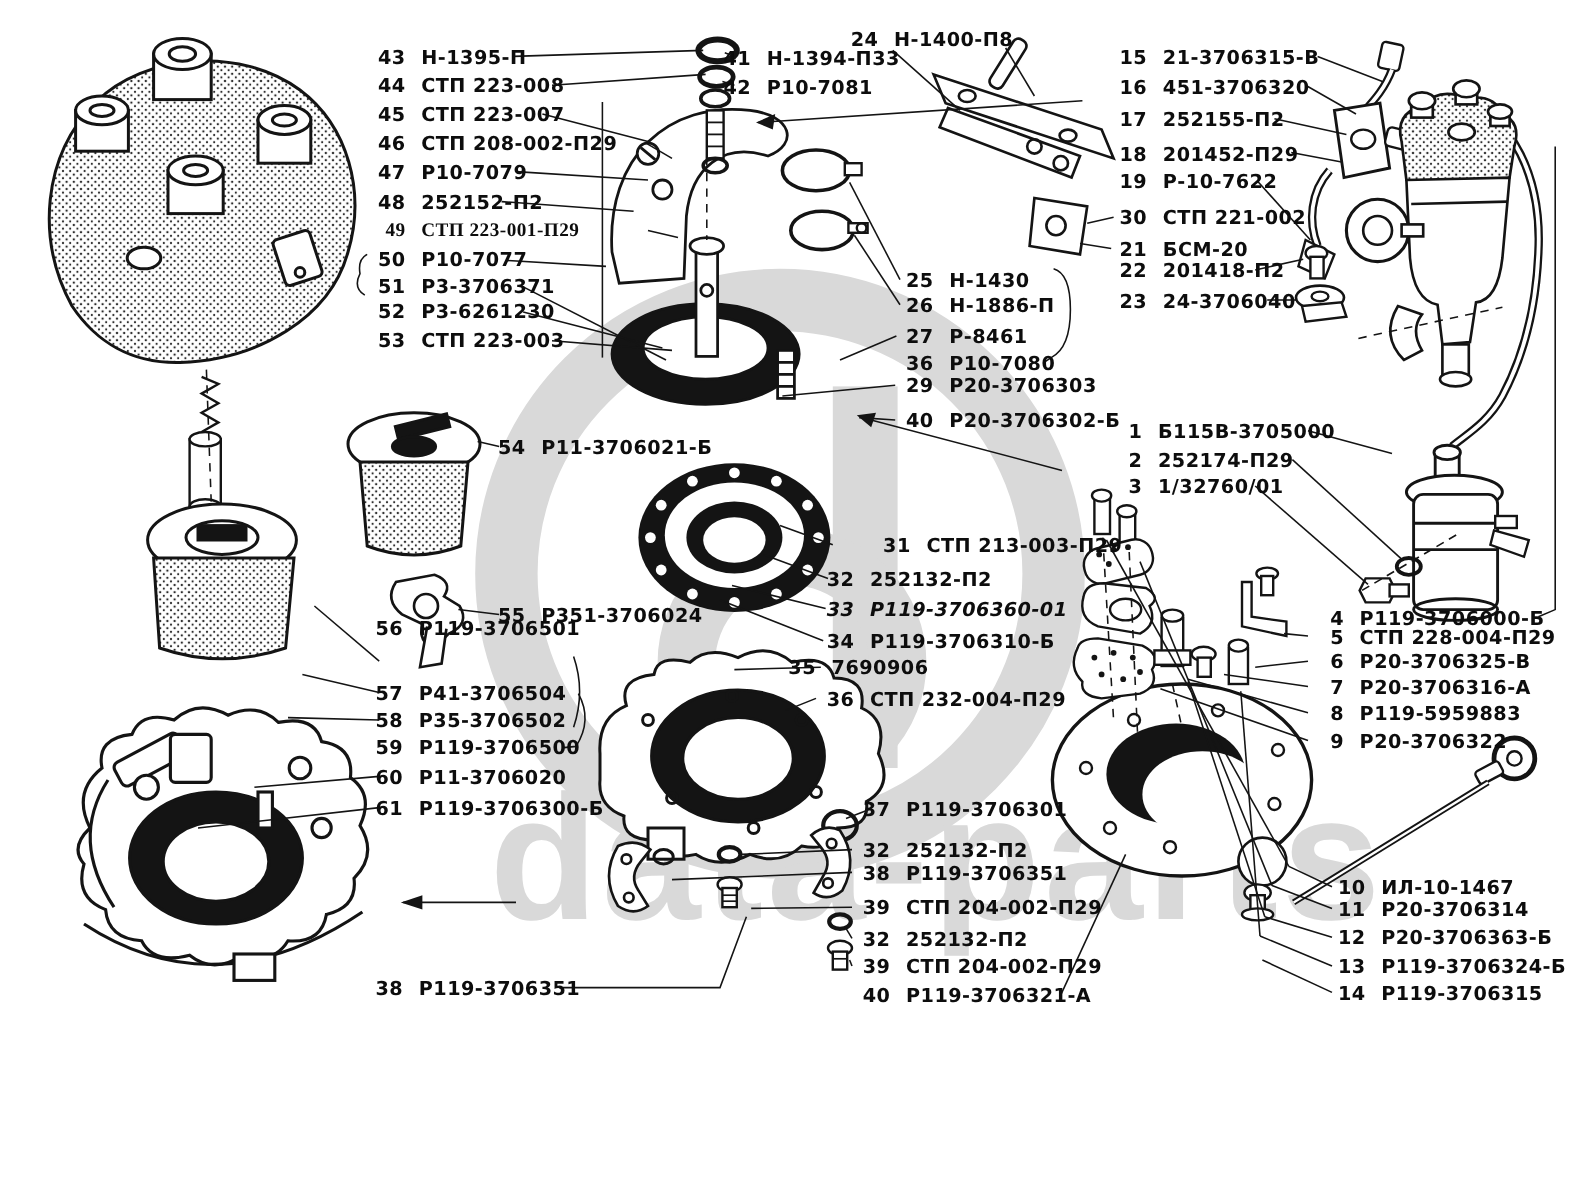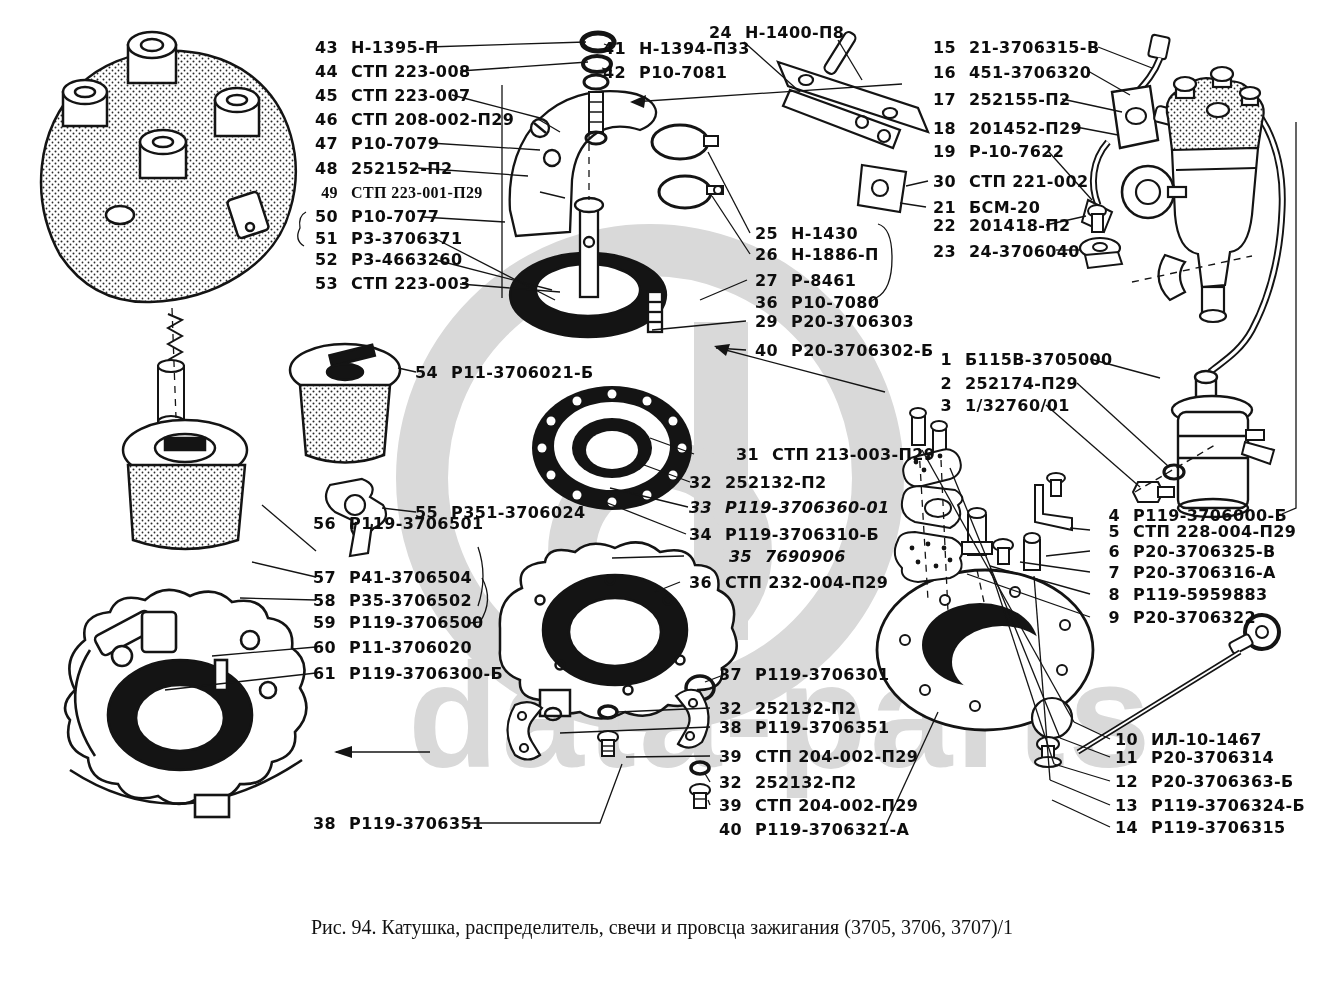--- a/index.html
+++ b/index.html
@@ -426,21 +426,21 @@
   <div id="label-layer">
       <div class="plabel" style="left: 312px; top: 40px;"><span class="pnum">43</span><span class="pcode">Н-1395-П</span></div>
       <div class="plabel" style="left: 312px; top: 64px;"><span class="pnum">44</span><span class="pcode">СТП 223-008</span></div>
       <div class="plabel" style="left: 312px; top: 88px;"><span class="pnum">45</span><span class="pcode">СТП 223-007</span></div>
       <div class="plabel" style="left: 312px; top: 112px;"><span class="pnum">46</span><span class="pcode">СТП 208-002-П29</span></div>
       <div class="plabel" style="left: 312px; top: 136px;"><span class="pnum">47</span><span class="pcode">Р10-7079</span></div>
       <div class="plabel" style="left: 312px; top: 161px;"><span class="pnum">48</span><span class="pcode">252152-П2</span></div>
       <div class="plabel" style="left: 312px; top: 185px; font-family: Liberation Serif, serif;"><span class="pnum">49</span><span class="pcode">СТП 223-001-П29</span></div>
       <div class="plabel" style="left: 312px; top: 209px;"><span class="pnum">50</span><span class="pcode">Р10-7077</span></div>
       <div class="plabel" style="left: 312px; top: 231px;"><span class="pnum">51</span><span class="pcode">Р3-3706371</span></div>
-      <div class="plabel" style="left: 312px; top: 252px;"><span class="pnum">52</span><span class="pcode">Р3-4663260</span></div>
+      <div class="plabel" style="left: 312px; top: 252px;"><span class="pnum">52</span><span class="pcode">Р3-6261230</span></div>
       <div class="plabel" style="left: 312px; top: 276px;"><span class="pnum">53</span><span class="pcode">СТП 223-003</span></div>
       <div class="plabel" style="left: 600px; top: 41px;"><span class="pnum">41</span><span class="pcode">Н-1394-П33</span></div>
       <div class="plabel" style="left: 600px; top: 65px;"><span class="pnum">42</span><span class="pcode">Р10-7081</span></div>
       <div class="plabel" style="left: 706px; top: 25px;"><span class="pnum">24</span><span class="pcode">Н-1400-П8</span></div>
       <div class="plabel" style="left: 930px; top: 40px;"><span class="pnum">15</span><span class="pcode">21-3706315-В</span></div>
       <div class="plabel" style="left: 930px; top: 65px;"><span class="pnum">16</span><span class="pcode">451-3706320</span></div>
       <div class="plabel" style="left: 930px; top: 92px;"><span class="pnum">17</span><span class="pcode">252155-П2</span></div>
       <div class="plabel" style="left: 930px; top: 121px;"><span class="pnum">18</span><span class="pcode">201452-П29</span></div>
       <div class="plabel" style="left: 930px; top: 144px;"><span class="pnum">19</span><span class="pcode">Р-10-7622</span></div>
       <div class="plabel" style="left: 930px; top: 174px;"><span class="pnum">30</span><span class="pcode">СТП 221-002</span></div>
@@ -453,21 +453,21 @@
       <div class="plabel" style="left: 752px; top: 295px;"><span class="pnum">36</span><span class="pcode">Р10-7080</span></div>
       <div class="plabel" style="left: 752px; top: 314px;"><span class="pnum">29</span><span class="pcode">Р20-3706303</span></div>
       <div class="plabel" style="left: 752px; top: 343px;"><span class="pnum">40</span><span class="pcode">Р20-3706302-Б</span></div>
       <div class="plabel" style="left: 926px; top: 352px;"><span class="pnum">1</span><span class="pcode">Б115В-3705000</span></div>
       <div class="plabel" style="left: 926px; top: 376px;"><span class="pnum">2</span><span class="pcode">252174-П29</span></div>
       <div class="plabel" style="left: 926px; top: 398px;"><span class="pnum">3</span><span class="pcode">1/32760/01</span></div>
       <div class="plabel" style="left: 686px; top: 447px; margin-left: 47px;"><span class="pnum">31</span><span class="pcode">СТП 213-003-П29</span></div>
       <div class="plabel" style="left: 686px; top: 475px;"><span class="pnum">32</span><span class="pcode">252132-П2</span></div>
       <div class="plabel" style="left: 686px; top: 500px; font-style: italic;"><span class="pnum">33</span><span class="pcode">Р119-3706360-01</span></div>
       <div class="plabel" style="left: 686px; top: 527px;"><span class="pnum">34</span><span class="pcode">Р119-3706310-Б</span></div>
-      <div class="plabel" style="left: 726px; top: 549px; font-style: italic;"><span class="pnum">35</span><span class="pcode">7690906</span></div>
+      <div class="plabel" style="left: 654px; top: 549px;"><span class="pnum">35</span><span class="pcode">7690906</span></div>
       <div class="plabel" style="left: 686px; top: 575px;"><span class="pnum">36</span><span class="pcode">СТП 232-004-П29</span></div>
       <div class="plabel" style="left: 412px; top: 365px;"><span class="pnum">54</span><span class="pcode">Р11-3706021-Б</span></div>
       <div class="plabel" style="left: 412px; top: 505px;"><span class="pnum">55</span><span class="pcode">Р351-3706024</span></div>
       <div class="plabel" style="left: 310px; top: 516px;"><span class="pnum">56</span><span class="pcode">Р119-3706501</span></div>
       <div class="plabel" style="left: 310px; top: 570px;"><span class="pnum">57</span><span class="pcode">Р41-3706504</span></div>
       <div class="plabel" style="left: 310px; top: 593px;"><span class="pnum">58</span><span class="pcode">Р35-3706502</span></div>
       <div class="plabel" style="left: 310px; top: 615px;"><span class="pnum">59</span><span class="pcode">Р119-3706500</span></div>
       <div class="plabel" style="left: 310px; top: 640px;"><span class="pnum">60</span><span class="pcode">Р11-3706020</span></div>
       <div class="plabel" style="left: 310px; top: 666px;"><span class="pnum">61</span><span class="pcode">Р119-3706300-Б</span></div>
       <div class="plabel" style="left: 716px; top: 667px;"><span class="pnum">37</span><span class="pcode">Р119-3706301</span></div>
@@ -484,15 +484,14 @@
       <div class="plabel" style="left: 1094px; top: 565px;"><span class="pnum">7</span><span class="pcode">Р20-3706316-А</span></div>
       <div class="plabel" style="left: 1094px; top: 587px;"><span class="pnum">8</span><span class="pcode">Р119-5959883</span></div>
       <div class="plabel" style="left: 1094px; top: 610px;"><span class="pnum">9</span><span class="pcode">Р20-3706322</span></div>
       <div class="plabel" style="left: 1112px; top: 732px;"><span class="pnum">10</span><span class="pcode">ИЛ-10-1467</span></div>
       <div class="plabel" style="left: 1112px; top: 750px;"><span class="pnum">11</span><span class="pcode">Р20-3706314</span></div>
       <div class="plabel" style="left: 1112px; top: 774px;"><span class="pnum">12</span><span class="pcode">Р20-3706363-Б</span></div>
       <div class="plabel" style="left: 1112px; top: 798px;"><span class="pnum">13</span><span class="pcode">Р119-3706324-Б</span></div>
       <div class="plabel" style="left: 1112px; top: 820px;"><span class="pnum">14</span><span class="pcode">Р119-3706315</span></div>
     </div>
 
-  <div id="caption">Рис. 94. Катушка, распределитель, свечи и провсца зажигания (3705, 3706, 3707)/1</div>
 
 </div>
 
 </body></html>

